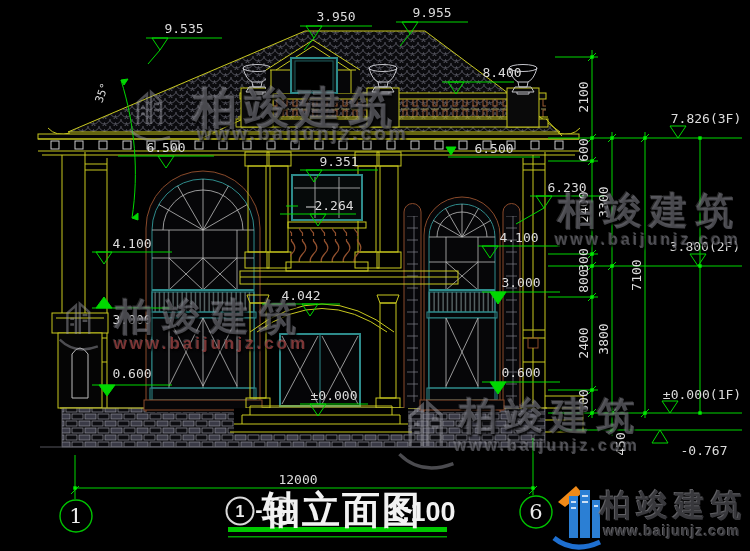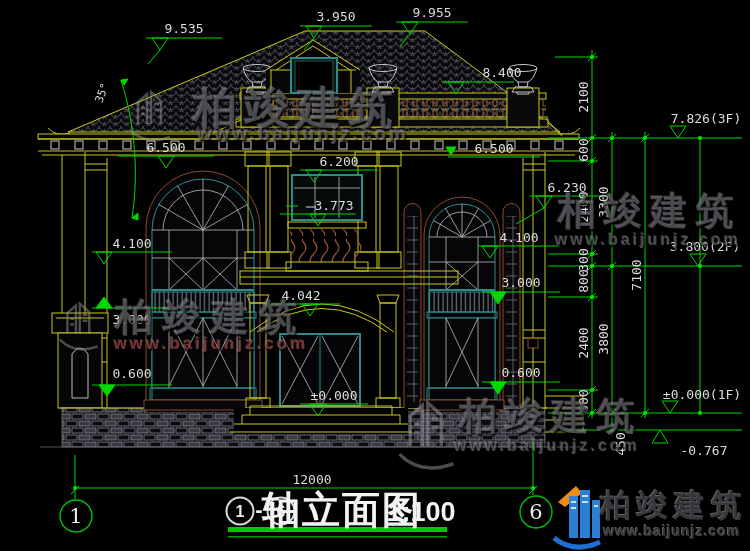--- a/index.html
+++ b/index.html
@@ -282,22 +282,22 @@
 <span class="t" style="left:336px;top:16px">3.950</span>
 <span class="t" style="left:432px;top:12px">9.955</span>
 <span class="t" style="left:502px;top:72px">8.400</span>
 <span class="t a70" style="left:102px;top:93px">35°</span>
 
 <span class="t" style="left:166px;top:147px">6.500</span>
 <span class="t" style="left:132px;top:243px">4.100</span>
 <span class="t" style="left:132px;top:319px">3.000</span>
 <span class="t" style="left:132px;top:373px">0.600</span>
 
-<span class="t" style="left:339px;top:161px">6.200</span>
-<span class="t" style="left:334px;top:205px">3.773</span>
+<span class="t" style="left:339px;top:161px">9.351</span>
+<span class="t" style="left:334px;top:205px">2.264</span>
 <span class="t" style="left:301px;top:295px">4.042</span>
 <span class="t" style="left:334px;top:395px">±0.000</span>
 
 <span class="t" style="left:494px;top:148px">6.500</span>
 <span class="t" style="left:567px;top:187px">6.230</span>
 <span class="t" style="left:519px;top:237px">4.100</span>
 <span class="t" style="left:521px;top:282px">3.000</span>
 <span class="t" style="left:521px;top:372px">0.600</span>
 
 <span class="t" style="left:706px;top:118px">7.826(3F)</span>
@@ -309,21 +309,21 @@
 <span class="t r" style="left:583px;top:150px">600</span>
 <span class="t r" style="left:583px;top:207px">2400</span>
 <span class="t r" style="left:583px;top:260px">300</span>
 <span class="t r" style="left:583px;top:281px">800</span>
 <span class="t r" style="left:583px;top:343px">2400</span>
 <span class="t r" style="left:583px;top:401px">600</span>
 <span class="t r" style="left:603px;top:202px">3300</span>
 <span class="t r" style="left:603px;top:339px">3800</span>
 <span class="t r" style="left:620px;top:444px">450</span>
 <span class="t r" style="left:636px;top:275px">7100</span>
-<span class="t" style="left:312px;top:479px">12000</span>
+<span class="t" style="left:298px;top:479px">12000</span>
 
 <span class="t axis" style="left:76px;top:516px">1</span>
 <span class="t axis" style="left:536px;top:512px">6</span>
 
 <span class="circ" style="left:240px;top:511px">1</span>
 <span class="t ttl" style="left:259px;top:510px;font-size:22px">-</span>
 <span class="circ" style="left:281px;top:511px">6</span>
 <span class="t ttl" style="left:342px;top:510px;font-size:38px;letter-spacing:2px">轴立面图</span>
 <span class="t ttl" style="left:421px;top:512px;font-size:27px">1:100</span>
 

